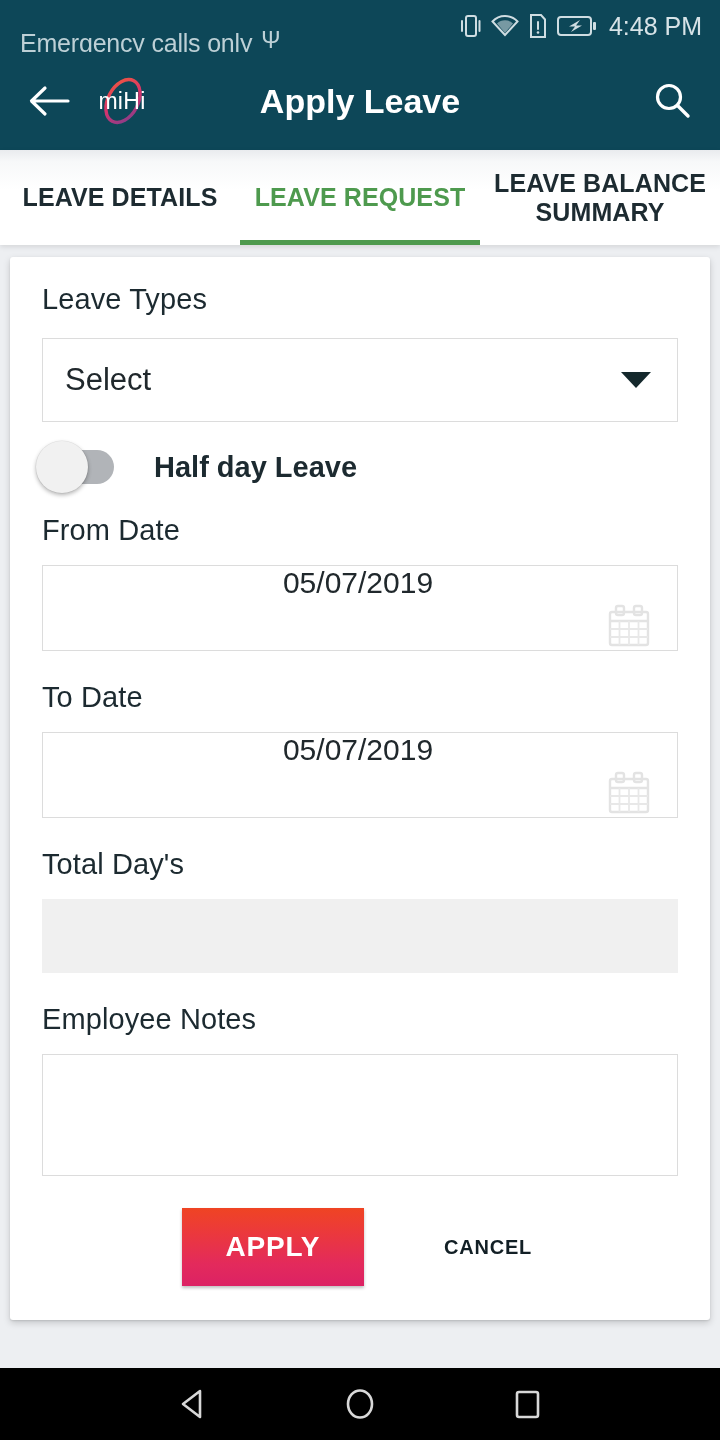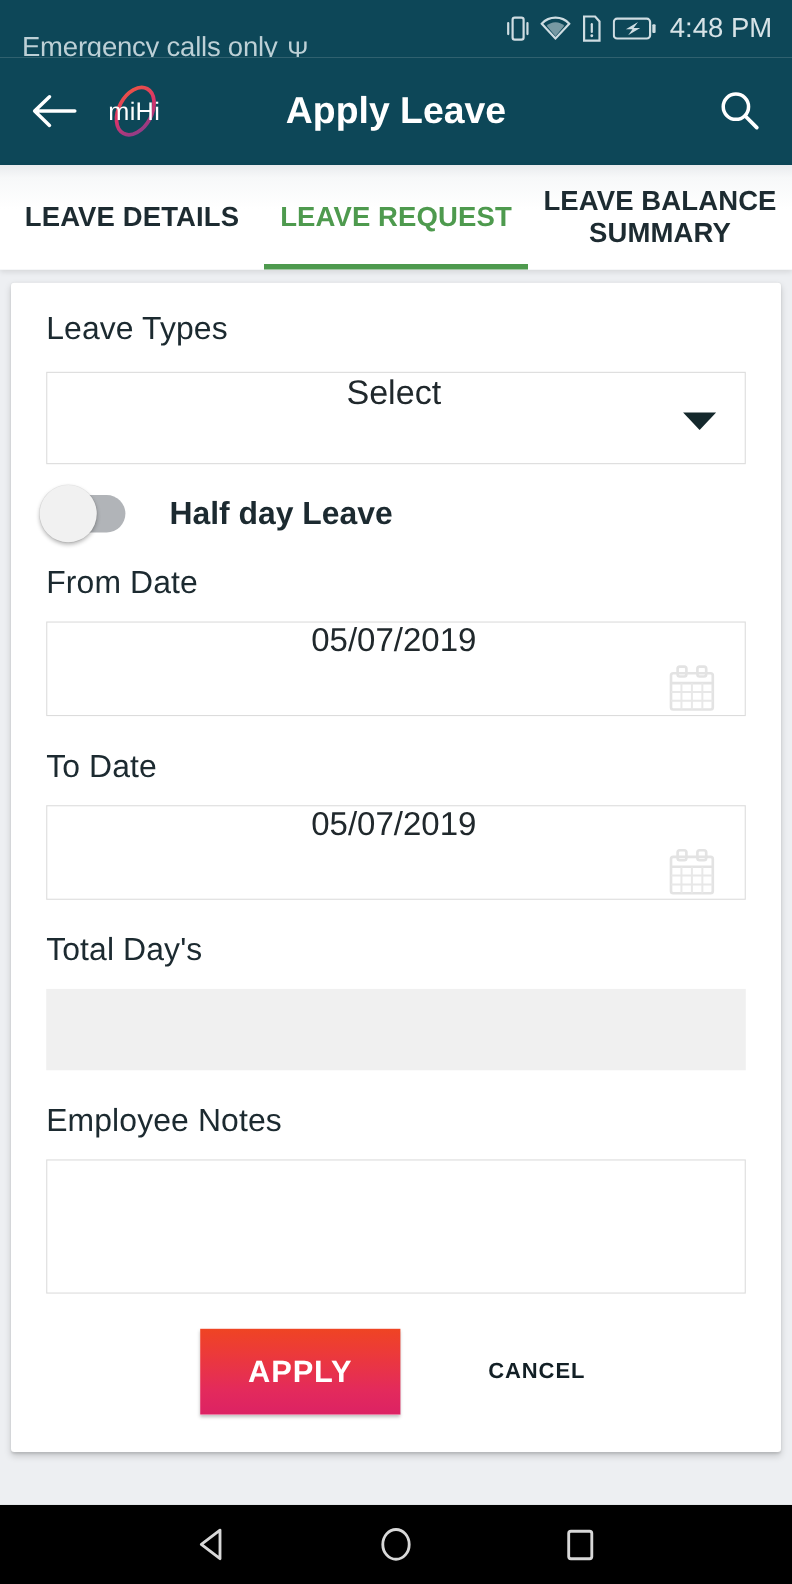--- a/index.html
+++ b/index.html
@@ -16,21 +16,21 @@
     display: flex; flex-direction: column;
   }
 
   
   .status-bar {
     height: 52px; background: #0d4758;
     display: flex; align-items: center;
     padding: 0 18px 0 20px;
     flex: 0 0 auto;
   }
-  .status-left { display: flex; align-items: flex-end; gap: 9px; margin-top: 35px; }
+  .status-left { display: flex; align-items: flex-start; gap: 9px; margin-top: 35px; }
   .carrier-text {
     color: #bdd0d6; font-size: 25px; letter-spacing: -0.2px;
   }
   .usb-glyph { color: #bdd0d6; font-size: 23px; line-height: 1; }
   .status-right {
     margin-left: auto; display: flex; align-items: center; gap: 9px;
   }
   .sicon { display: block; }
   .clock-text { color: #d7e3e7; font-size: 25px; margin-left: 3px; }
 
@@ -96,21 +96,20 @@
   .field-label {
     font-size: 29px; font-weight: 400; color: #1c2a30;
     letter-spacing: 0.1px;
   }
 
   
   .select-box {
     margin-top: 22px; height: 84px; border: 1px solid #dcdcdc;
     background: #fff; display: flex; align-items: center;
     padding: 0 26px 0 22px;
-    flex-direction: column;
   }
   .select-value { font-size: 31px; color: #20282c; font-weight: 400; }
   .caret {
     margin-left: auto; width: 0; height: 0;
     border-left: 15px solid transparent; border-right: 15px solid transparent;
     border-top: 16px solid #14282c;
   }
 
   
   .toggle-row { margin-top: 28px; display: flex; align-items: center; }

